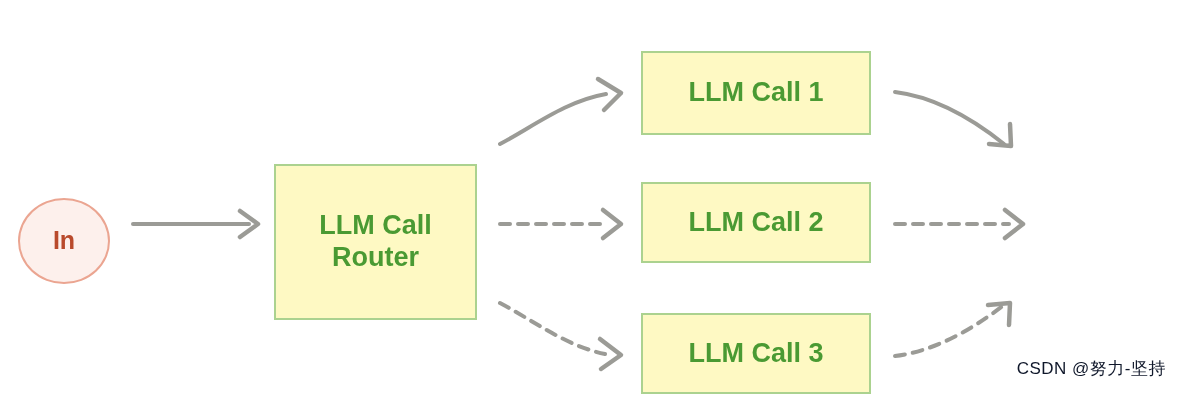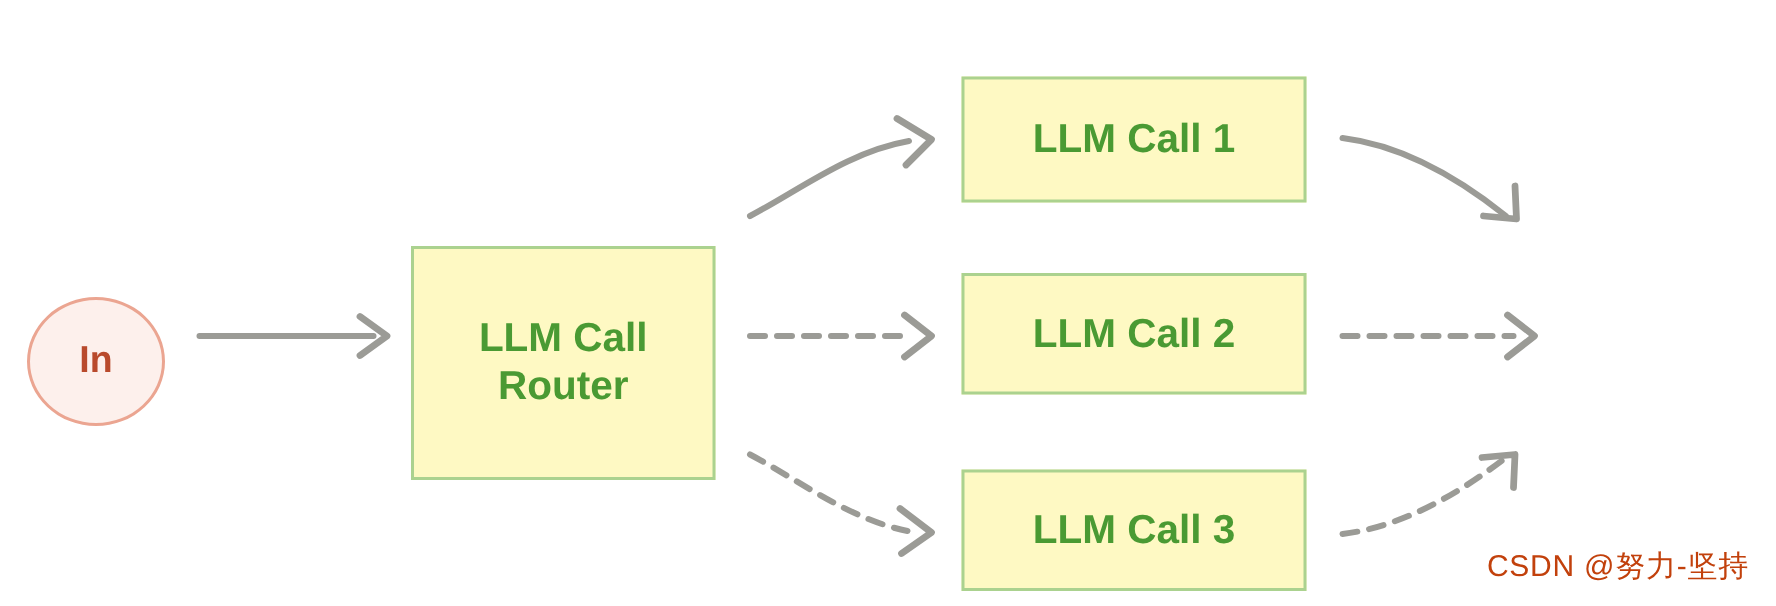--- a/index.html
+++ b/index.html
@@ -120,23 +120,23 @@
     stroke: #9b9b96;
     stroke-width: 4.5;
     stroke-linecap: round;
     stroke-linejoin: round;
   }
 
   
   #watermark {
     position: absolute;
     right: 18px;
-    bottom: 13px;
-    color: #c2410c;
-    font-size: 20px;
+    bottom: 24px;
+    color: #0f172a;
+    font-size: 17px;
     letter-spacing: 0.5px;
     white-space: nowrap;
   }
 </style>
 </head>
 <body>
 
 <div id="diagram-root">
 
   <svg id="connector-layer" viewBox="0 0 1184 404" width="1184" height="404" xmlns="http://www.w3.org/2000/svg">

